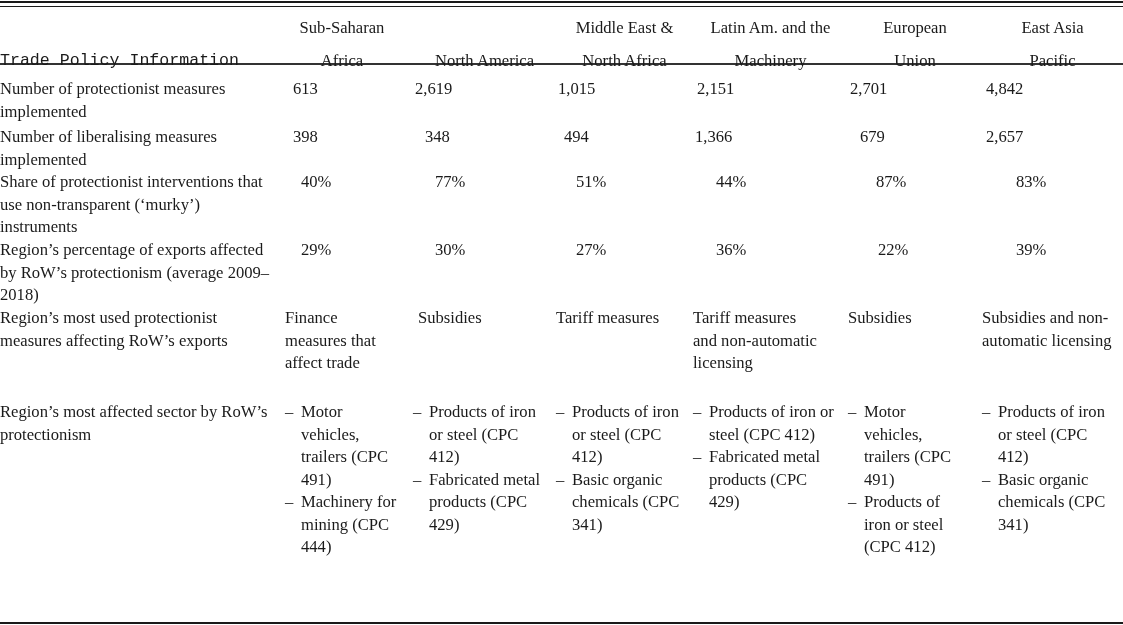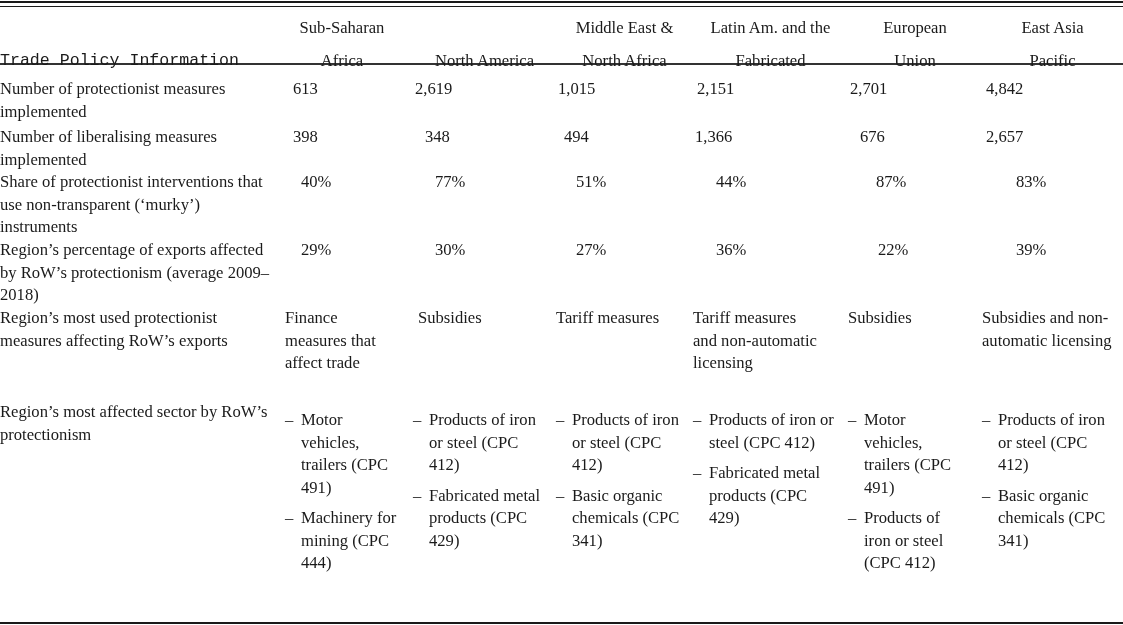--- a/index.html
+++ b/index.html
@@ -15,21 +15,21 @@
   thead th.lab { text-align: left; font-family: Liberation Mono, monospace; }
   tbody td.lab { padding-right: 6px; }
   tr.r1 td { padding-top: 4px; height: 48px; }
   tr.r2 td { height: 45px; }
   tr.r3 td { height: 68px; }
   tr.r4 td { height: 68px; }
   tr.r5 td { height: 68px; }
   tr.r6 td { height: 94px; }
   .num { display: block; margin-top: 10px; }
   .sector-list { margin: 0; padding: 0; list-style: none; }
-  .sector-list li { padding-left: 16px; text-indent: -16px; margin-top: 8px; }
+  .sector-list li { padding-left: 16px; text-indent: -16px; }
   .sector-list .dash { display: inline-block; width: 16px; text-indent: 0; }
 </style>
 </head>
 <body>
 
 <div class="rule-top1"></div>
 <div class="rule-top2"></div>
 <div class="rule-head"></div>
 <div class="rule-bottom"></div>
 
@@ -52,21 +52,21 @@
         </th>
       <th>
           <span class="num">North America</span>
         </th>
       <th>
           <span class="num">Middle East &amp;</span>
           <span class="num">North Africa</span>
         </th>
       <th>
           <span class="num">Latin Am. and the</span>
-          <span class="num">Fabricated</span>
+          <span class="num">Machinery</span>
         </th>
       <th>
           <span class="num">European</span>
           <span class="num">Union</span>
         </th>
       <th>
           <span class="num">East Asia</span>
           <span class="num">Pacific</span>
         </th>
     </tr>
@@ -80,21 +80,21 @@
       <td style="padding-left:4px">2,151</td>
       <td style="padding-left:2px">2,701</td>
       <td style="padding-left:4px">4,842</td>
     </tr>
     <tr class="r2">
       <td class="lab">Number of liberalising measures implemented</td>
       <td style="padding-left:8px">398</td>
       <td style="padding-left:12px">348</td>
       <td style="padding-left:8px">494</td>
       <td style="padding-left:2px">1,366</td>
-      <td style="padding-left:12px">676</td>
+      <td style="padding-left:12px">679</td>
       <td style="padding-left:4px">2,657</td>
     </tr>
     <tr class="r3">
       <td class="lab">Share of protectionist interventions that use non-transparent (‘murky’) instruments</td>
       <td style="padding-left:16px">40%</td>
       <td style="padding-left:22px">77%</td>
       <td style="padding-left:20px">51%</td>
       <td style="padding-left:23px">44%</td>
       <td style="padding-left:28px">87%</td>
       <td style="padding-left:34px">83%</td>

